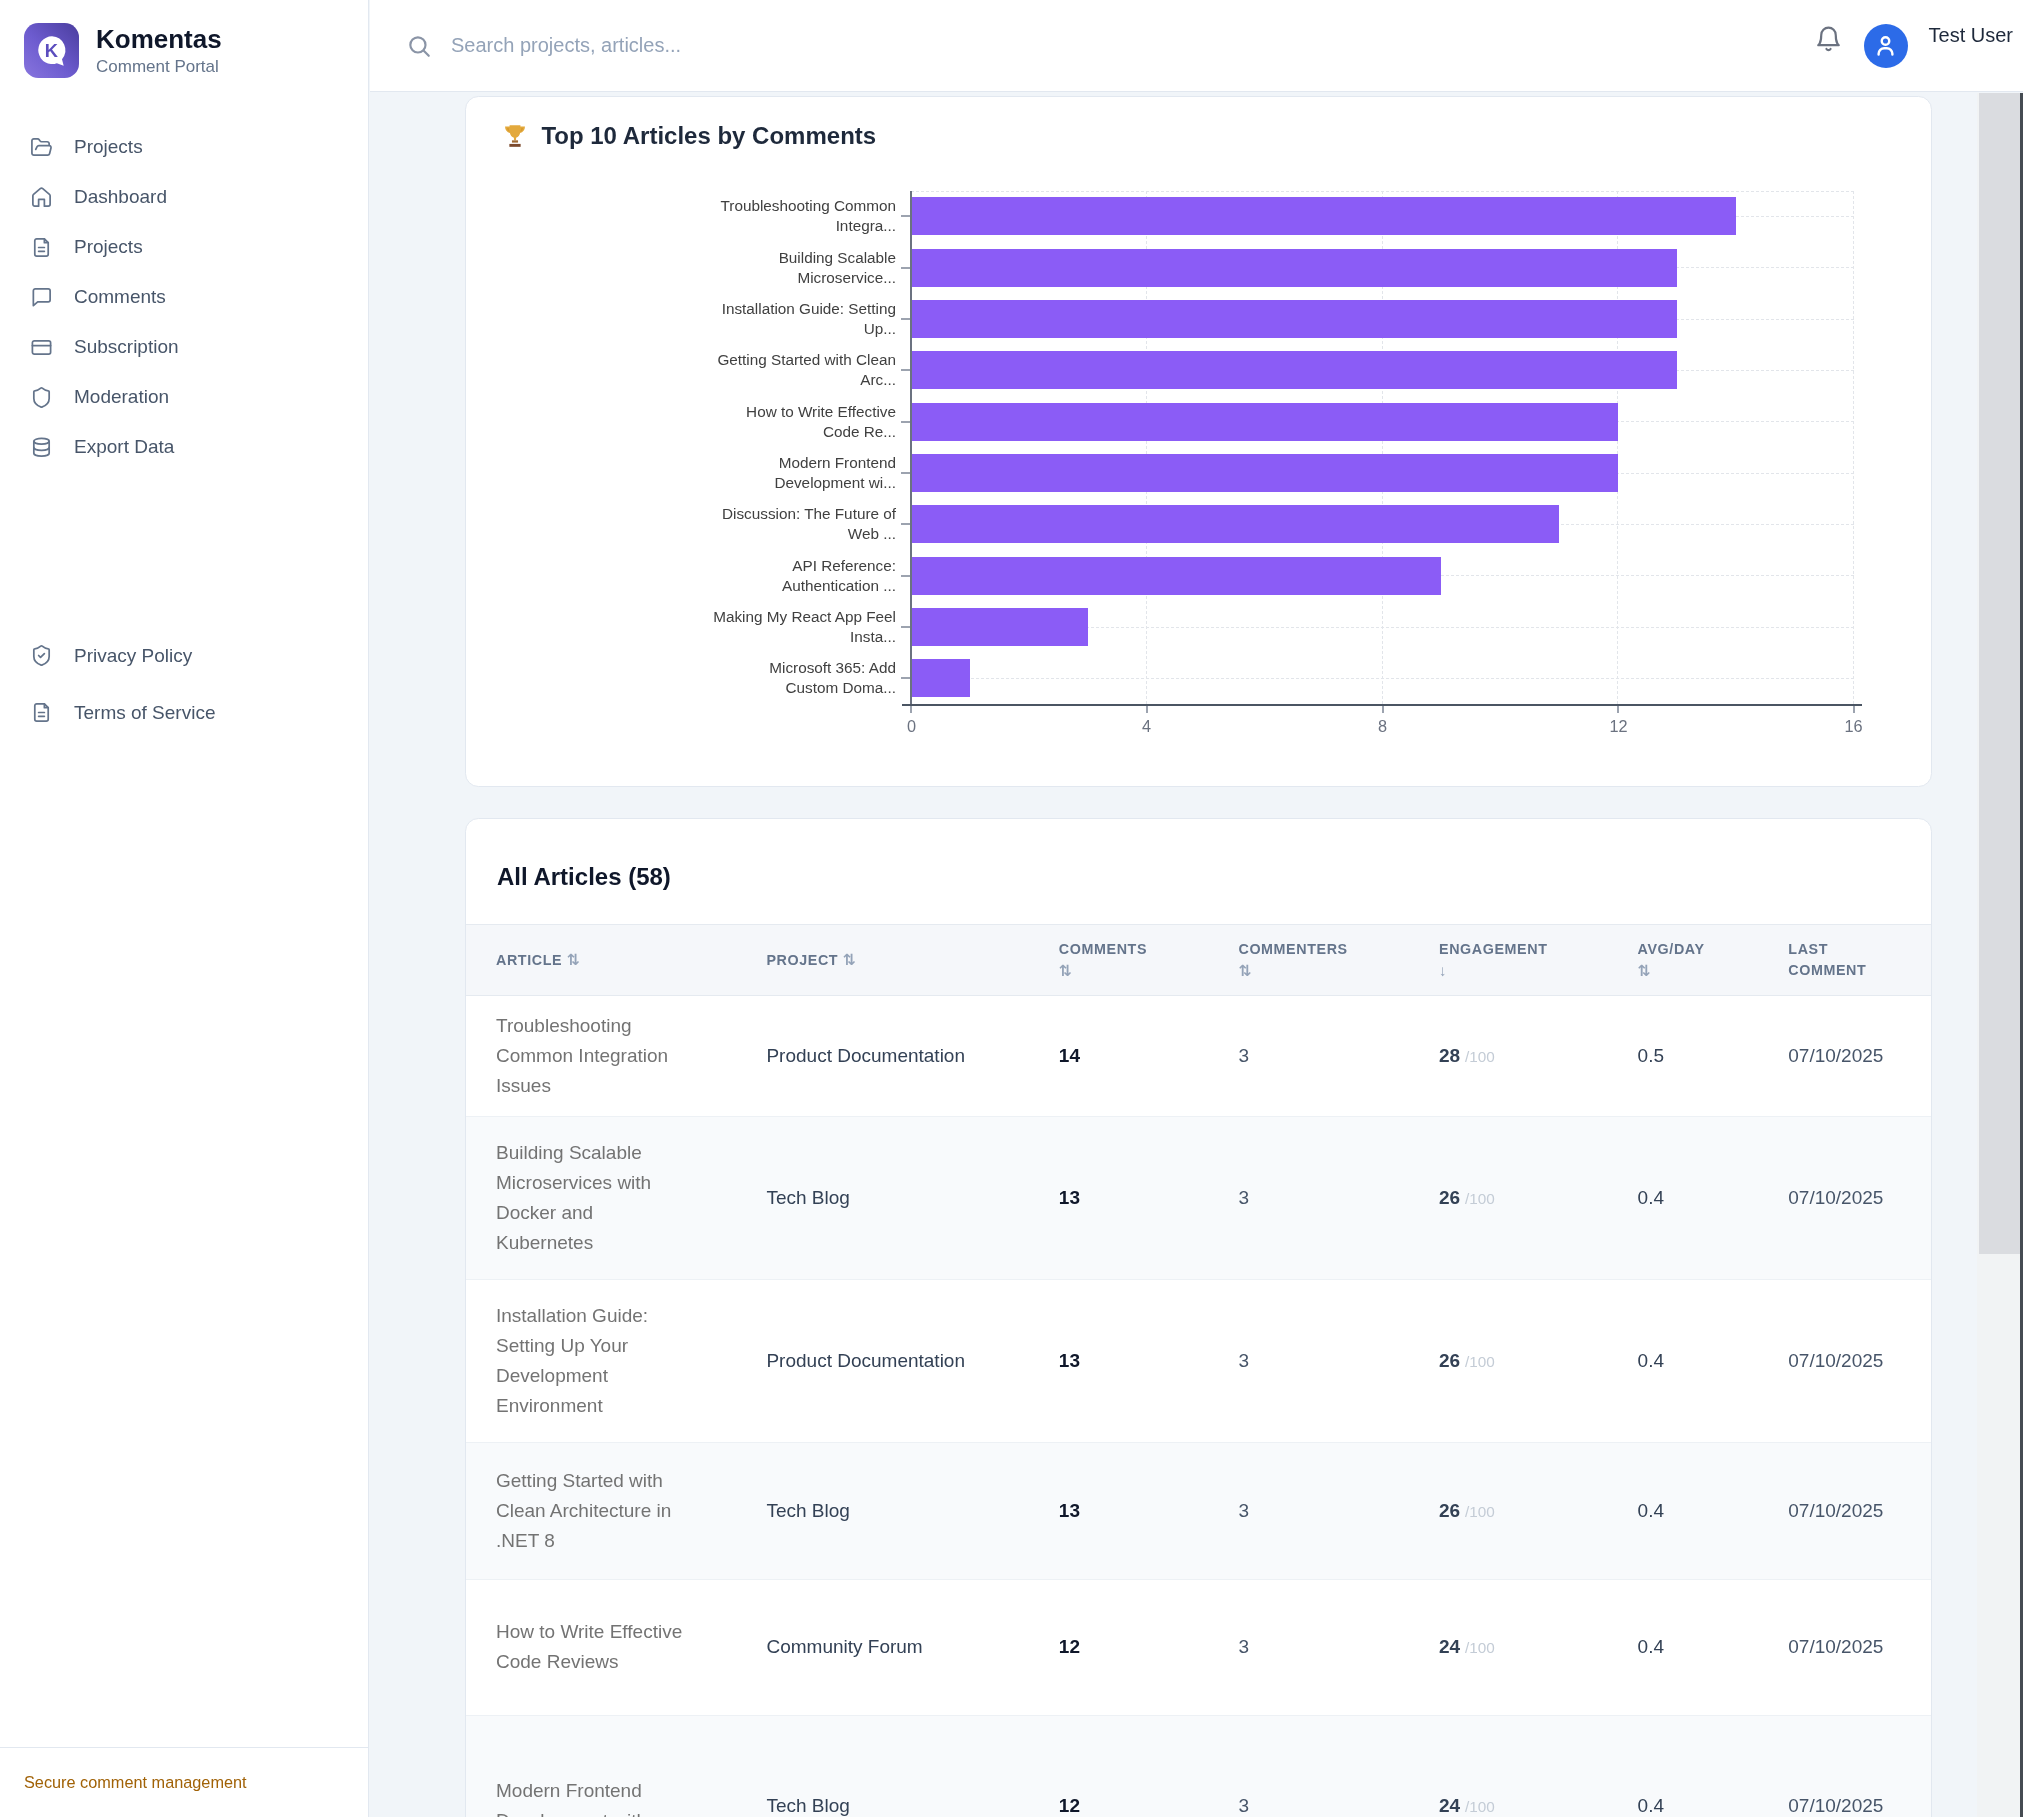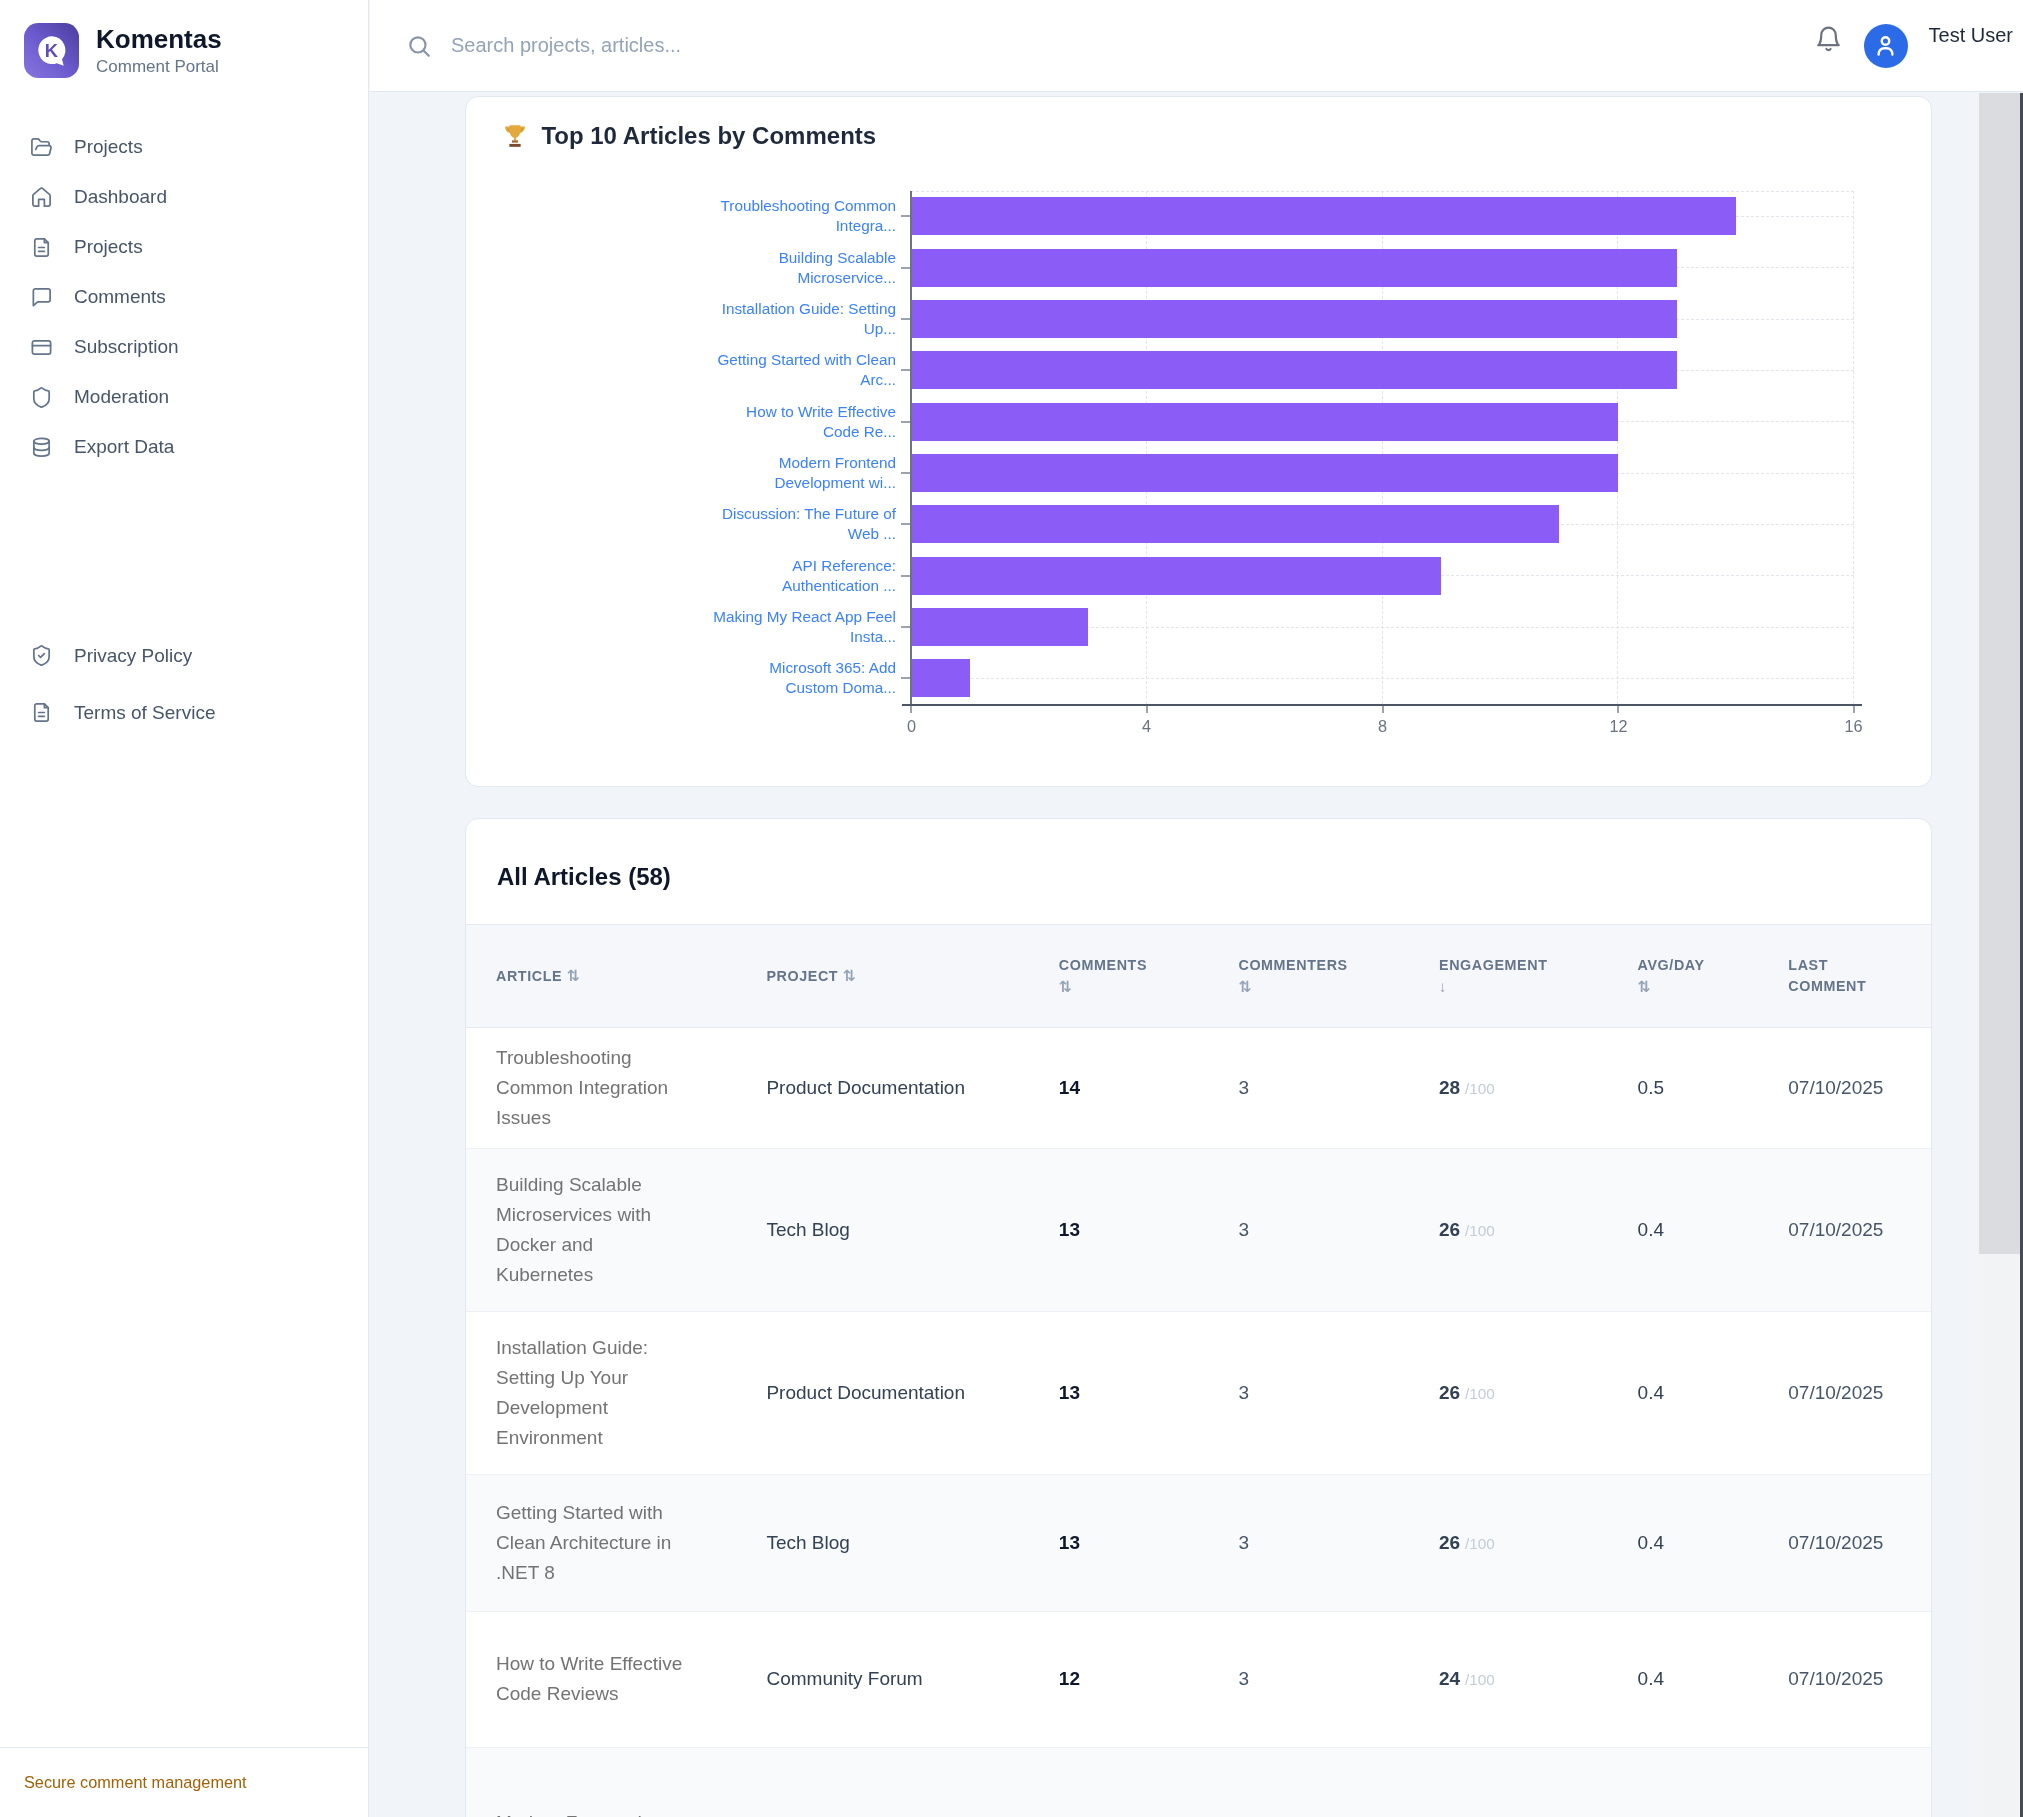--- a/index.html
+++ b/index.html
@@ -44,32 +44,32 @@
   .main{position:absolute;left:370px;top:93px;width:1654px;height:1724px;overflow:hidden;background:#f1f5f9;}
   .card{position:absolute;left:95px;width:1467px;background:#fff;border:1px solid #e2e8f0;border-radius:13.4px;}
   .chart-card{top:2.9px;height:691px;}
   .table-card{top:725px;height:1434px;}
 
   
   .chart-title-row{position:absolute;left:36px;top:25px;display:flex;align-items:center;gap:13.4px;}
   .trophy{width:26px;height:26px;display:flex;}
   .chart-title{font-size:24px;font-weight:700;color:#1e293b;}
   .plot-el{position:absolute;}
-  .ylab{position:absolute;left:57px;width:373px;text-align:right;font-size:15.3px;line-height:20px;color:#3b82f6;}
+  .ylab{position:absolute;left:57px;width:373px;text-align:right;font-size:15.3px;line-height:20px;color:#404040;}
   .xlab{position:absolute;width:57px;text-align:center;font-size:16.3px;color:#6b7280;}
   .bar{position:absolute;background:#8b5cf6;z-index:2;}
   .vgrid{position:absolute;border-left:1px dashed #e2e5ea;z-index:1;}
   .hgrid{position:absolute;border-top:1px dashed #e2e5ea;z-index:1;}
   .yaxis{position:absolute;background:#6b7280;z-index:3;}
   .xaxis{position:absolute;background:#4b5563;z-index:3;}
   .tick{position:absolute;background:#9ca3af;z-index:3;}
 
   
   .table-title{padding:44px 31px 32.5px;font-size:24px;font-weight:700;color:#0f172a;}
-  .thead{display:flex;align-items:center;height:104px;background:#f5f7fa;border-top:1px solid #e5eaf0;
+  .thead{display:flex;align-items:center;height:72px;background:#f5f7fa;border-top:1px solid #e5eaf0;
          border-bottom:1px solid #e5eaf0;padding-left:30px;}
   .th{font-size:14.3px;font-weight:600;color:#64748b;letter-spacing:0.6px;line-height:21px;cursor:pointer;}
   .th .sorticon{color:#94a3b8;font-size:15.3px;}
   .trow{display:flex;align-items:center;padding-left:30px;border-bottom:1px solid #edf1f5;}
   .trow.alt{background:#f8fafc;}
   .cell{font-size:19px;color:#334155;}
   .a-link{display:block;width:189px;color:#737373;line-height:30px;cursor:pointer;text-decoration:none;}
   .c-comments{font-weight:700;color:#0f172a;}
   .c-commenters{color:#475569;}
   .c-eng-n{font-weight:600;color:#334155;}

